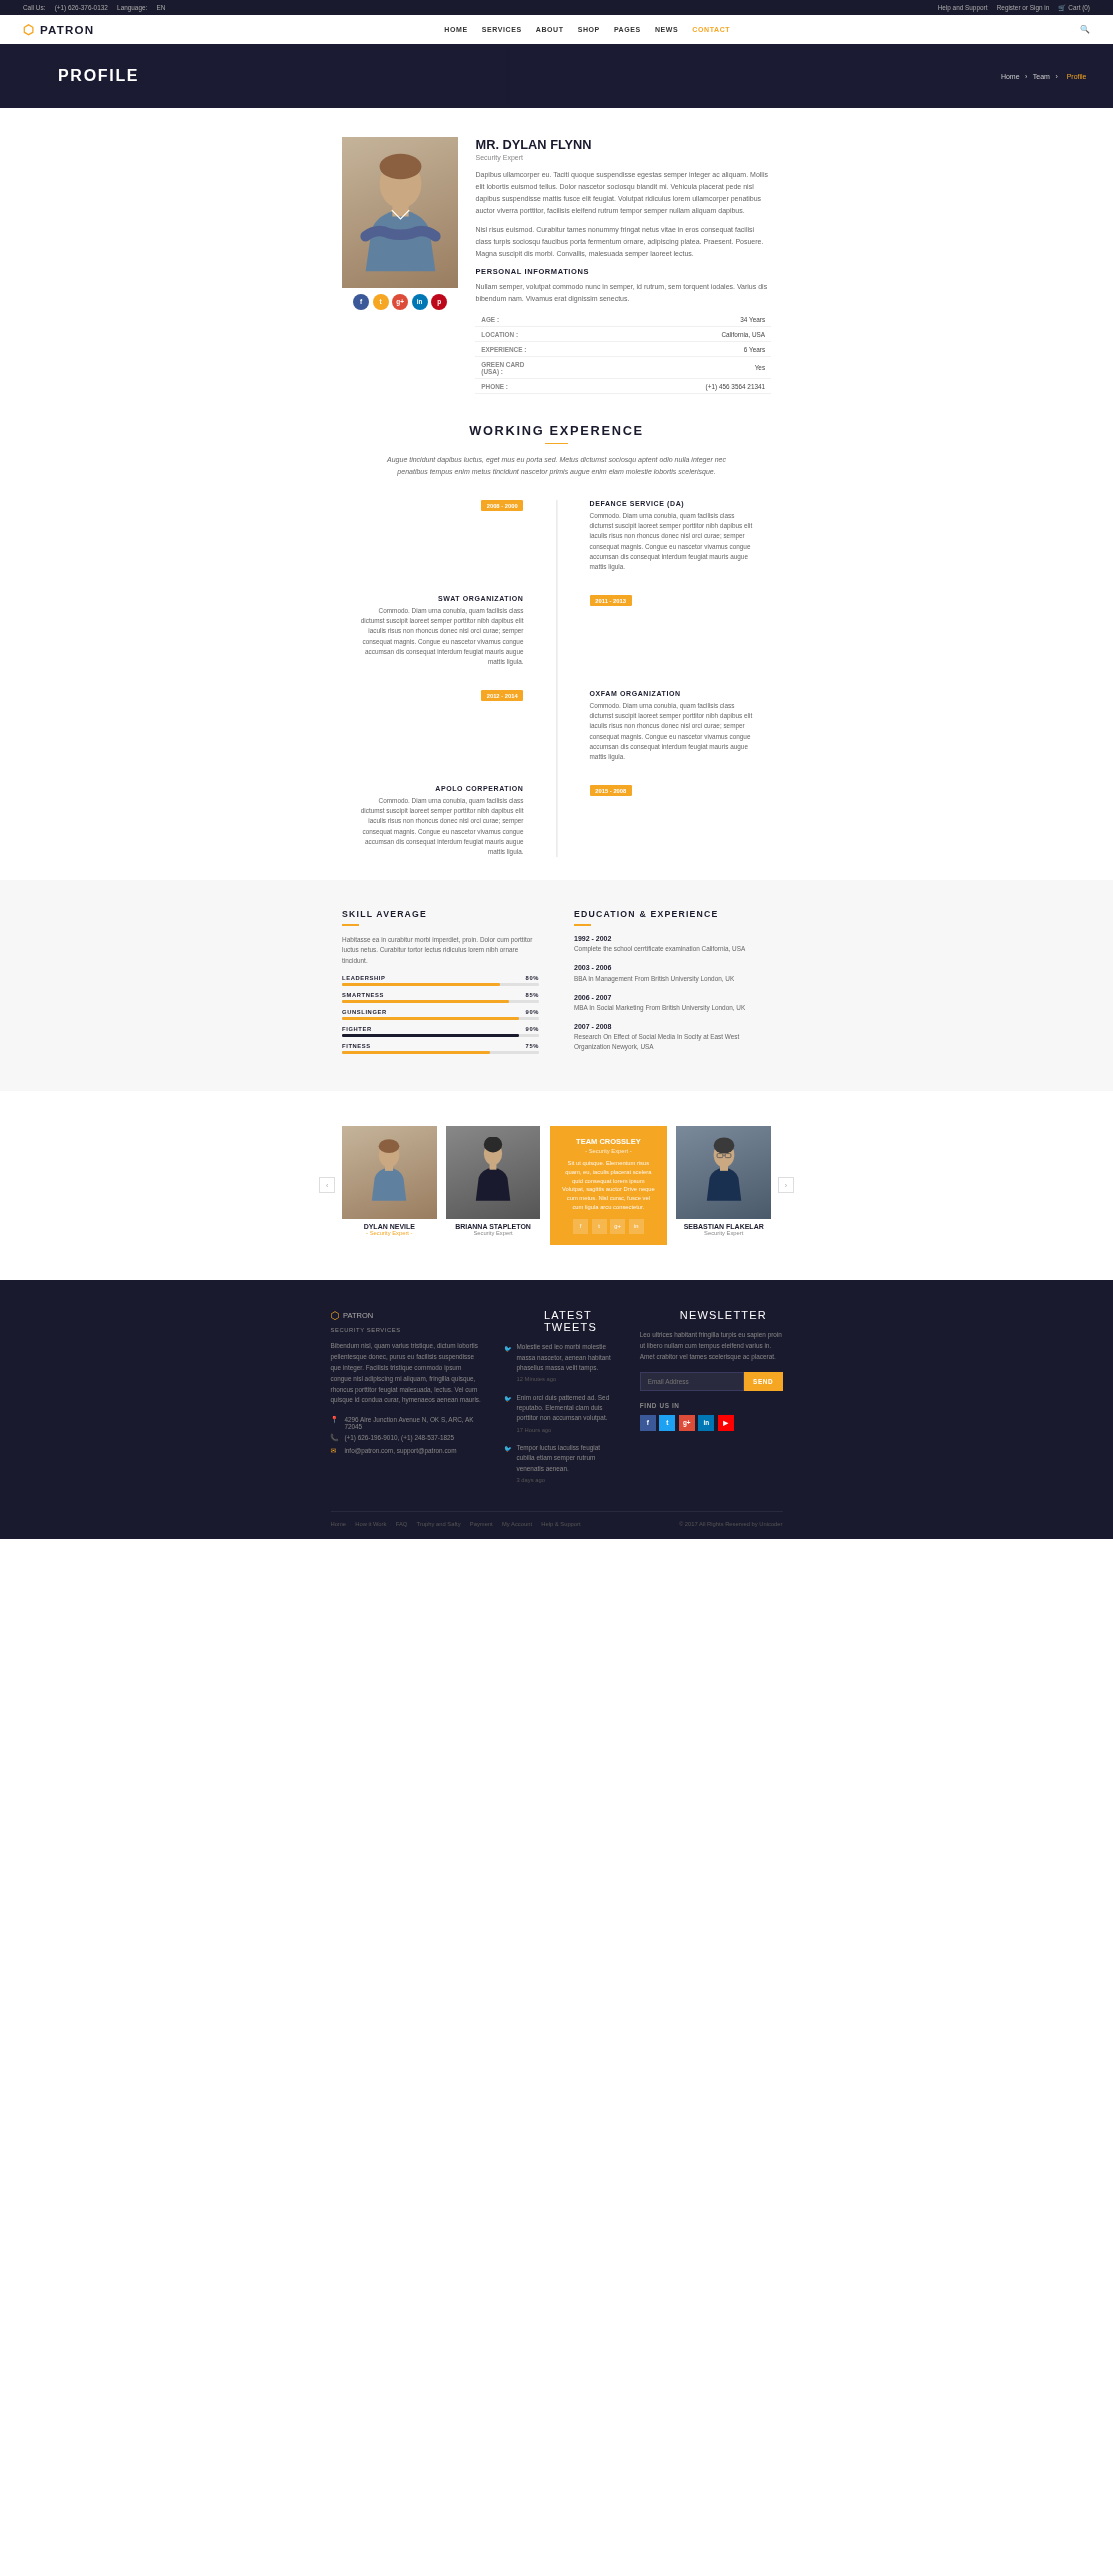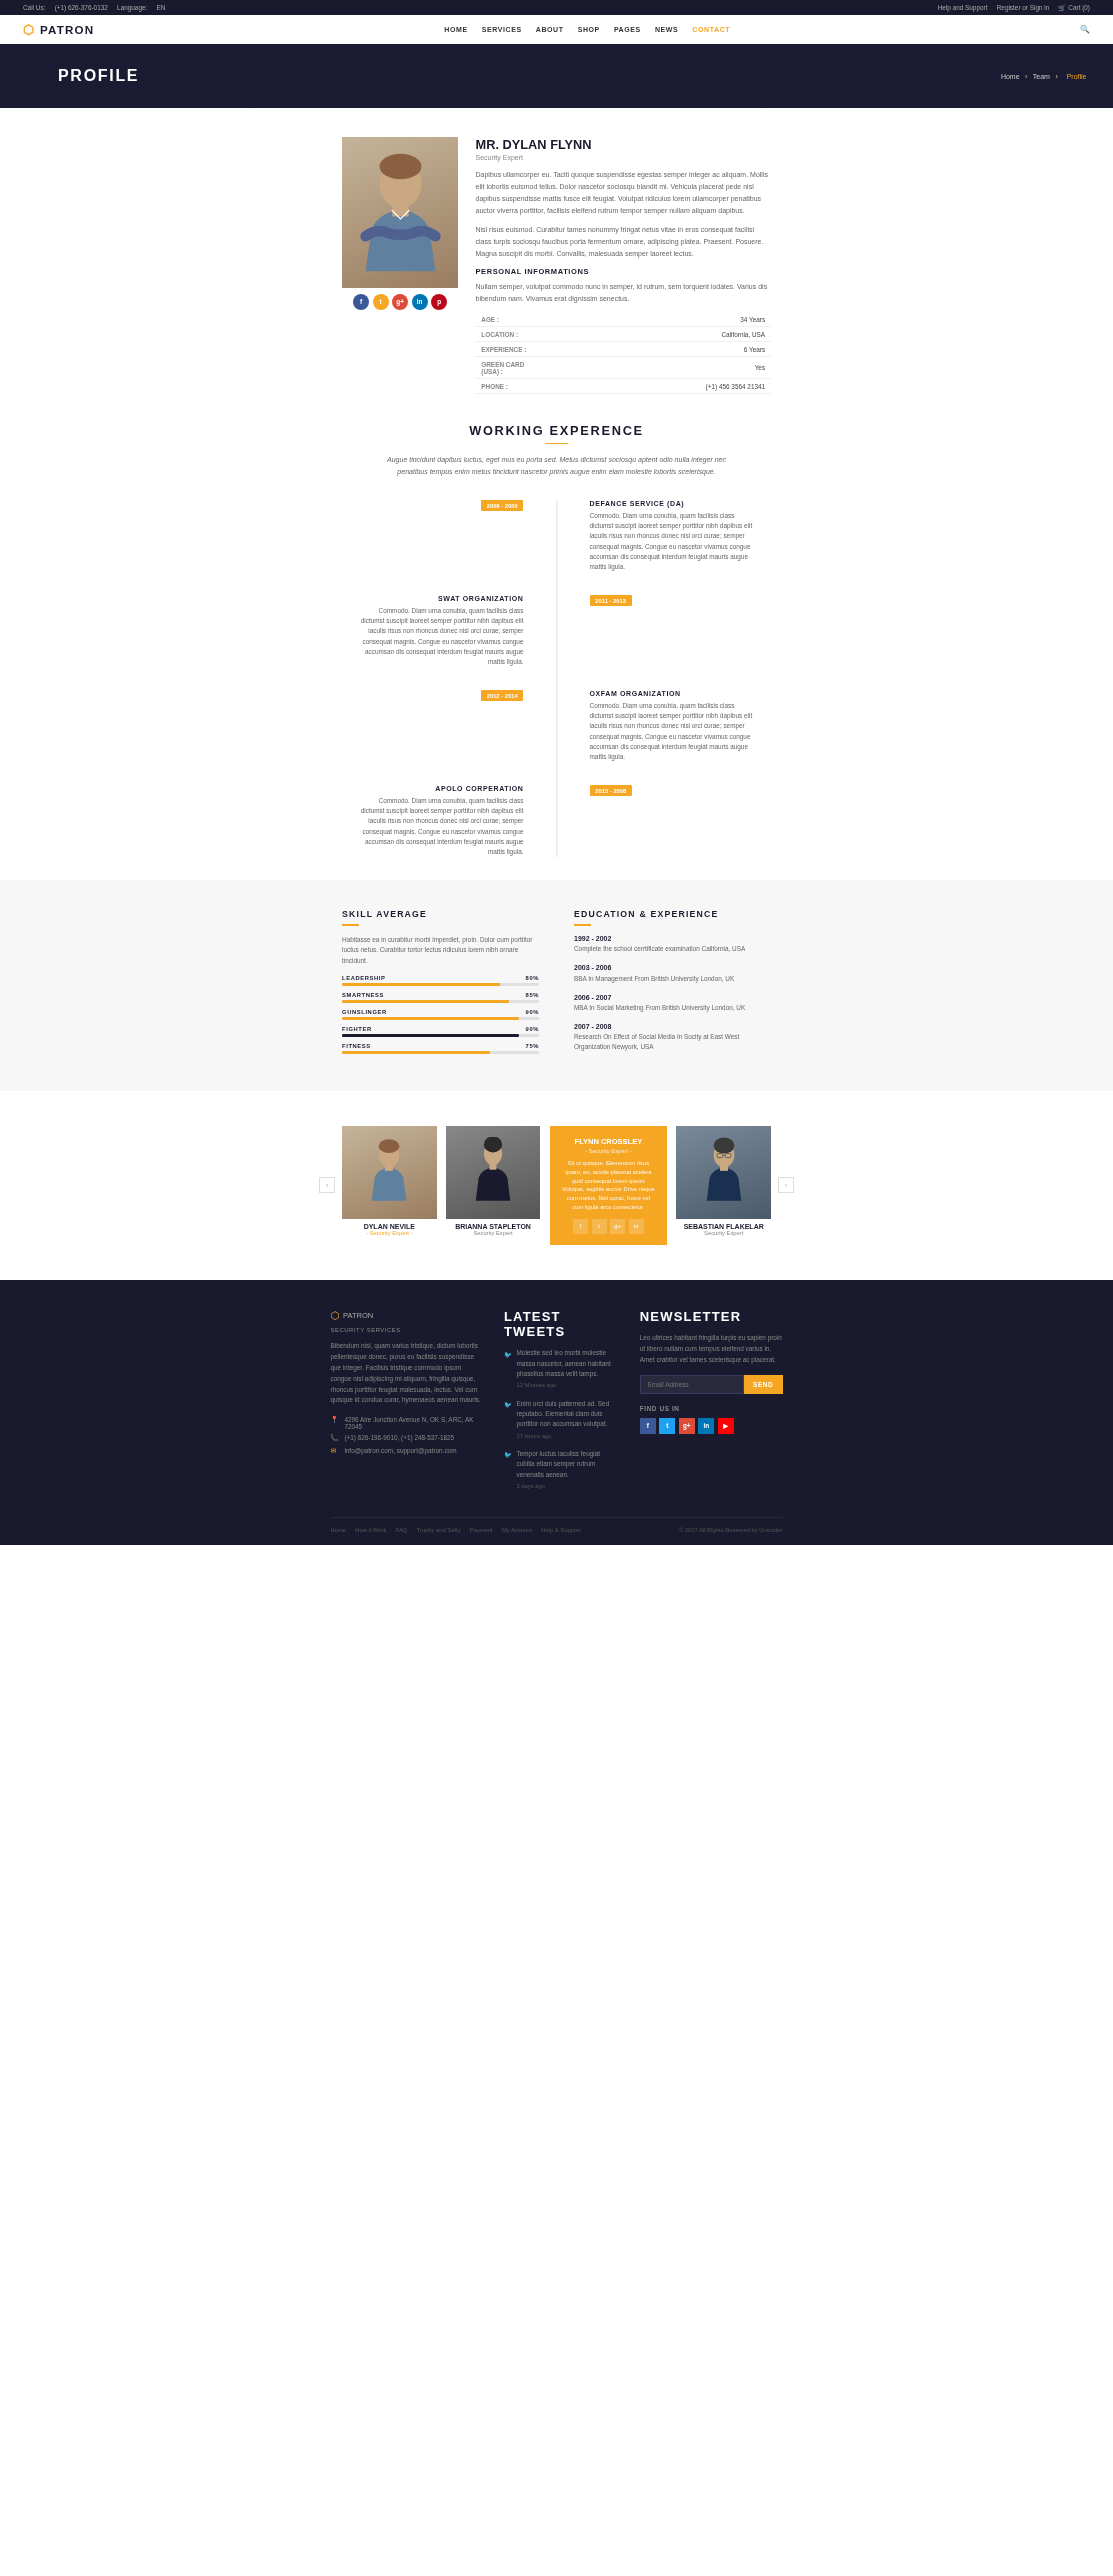--- a/index.html
+++ b/index.html
@@ -216,21 +216,21 @@
       display: grid;
       grid-template-columns: 2fr 1.5fr 1.5fr;
       gap: 23px;
       margin-bottom: 17.4px;
     }
     .footer-logo { display: flex; align-items: center; gap: 3.5px; margin-bottom: 5.8px; }
     .footer-tagline { font-size: 5.8px; color: #888; margin-bottom: 8px; letter-spacing: 0.6px; }
     .footer-desc { font-size: 6.4px; line-height: 1.7; color: #888; margin-bottom: 9.3px; }
     .footer-contact-item { display: flex; align-items: flex-start; gap: 4.6px; font-size: 6.4px; color: #888; margin-bottom: 4.6px; }
     .footer-contact-icon { color: #f5a623; font-size: 7px; min-width: 9.3px; }
-    .footer h4 { font-size: 13px; font-weight: 700; color: #fff; letter-spacing: 1.2px; text-transform: uppercase; margin-bottom: 9.3px; }
+    .footer h4 { font-size: 11px; font-weight: 400; color: #fff; letter-spacing: 1.2px; text-transform: uppercase; margin-bottom: 9.3px; margin-left: 40px; }
     .tweet-item { display: flex; gap: 4.6px; margin-bottom: 8px; font-size: 6.4px; color: #888; line-height: 1.6; }
     .tweet-icon { color: #f5a623; min-width: 8px; margin-top: 1.2px; }
     .tweet-time { font-size: 5.8px; color: #555; margin-top: 2.3px; }
     .newsletter-desc { font-size: 6.4px; color: #888; line-height: 1.7; margin-bottom: 9.3px; }
     .newsletter-form { display: flex; gap: 0; margin-bottom: 11.6px; }
     .newsletter-form input {
       flex: 1;
       padding: 4.6px 7px;
       background: #2a2a3e;
       border: 0.6px solid #3a3a5e;
@@ -581,21 +581,21 @@
             <ellipse cx="40" cy="12" rx="16" ry="14" fill="#2a2a2a"></ellipse>
             <path d="M15,70 Q20,55 40,52 Q60,55 65,70 L70,110 L10,110 Z" fill="#1a1a2e"></path>
             <rect x="34" y="46" width="12" height="10" fill="#c9a882"></rect>
           </svg>
         </div>
         <div style="font-size:7px;font-weight:700;color:#1a1a2e;">BRIANNA STAPLETON</div>
         <div style="font-size:5.8px;color:#888;">Security Expert</div>
       </div>
 
       <div style="flex:1;background:#f5a623;color:#fff;padding:11.6px;text-align:center;">
-        <div style="font-size:7.5px;font-weight:700;color:#fff;margin-bottom:1.2px;">FLYNN CROSSLEY</div>
+        <div style="font-size:7.5px;font-weight:700;color:#fff;margin-bottom:1.2px;">TEAM CROSSLEY</div>
         <div style="font-size:5.8px;color:rgba(255,255,255,0.8);margin-bottom:5.8px;">- Security Expert -</div>
         <div style="font-size:5.8px;color:rgba(255,255,255,0.9);line-height:1.5;margin-bottom:7px;">Sit ut quisque. Elementum risus quam, eu, iaculis placerat scelera quid consequat lorem ipsum Volutpat, sagittis auctor Drive neque cum metus. Nisl curac, fusce vel cum ligula arcu consectetur.</div>
         <div style="display:flex;gap:3.5px;justify-content:center;">
           <div style="width:15px;height:15px;background:rgba(255,255,255,0.2);display:flex;align-items:center;justify-content:center;font-size:5.8px;color:#fff;cursor:pointer;">f</div>
           <div style="width:15px;height:15px;background:rgba(255,255,255,0.2);display:flex;align-items:center;justify-content:center;font-size:5.8px;color:#fff;cursor:pointer;">t</div>
           <div style="width:15px;height:15px;background:rgba(255,255,255,0.2);display:flex;align-items:center;justify-content:center;font-size:5.8px;color:#fff;cursor:pointer;">g+</div>
           <div style="width:15px;height:15px;background:rgba(255,255,255,0.2);display:flex;align-items:center;justify-content:center;font-size:5.8px;color:#fff;cursor:pointer;">in</div>
         </div>
       </div>
 

